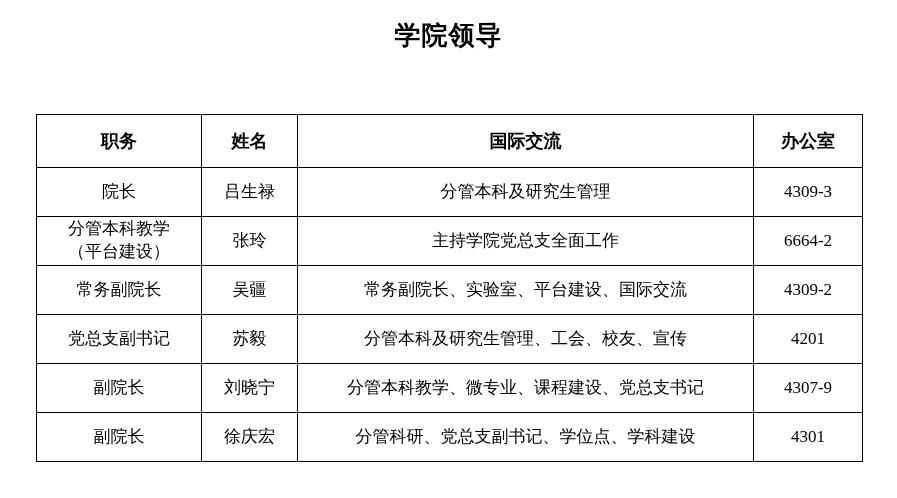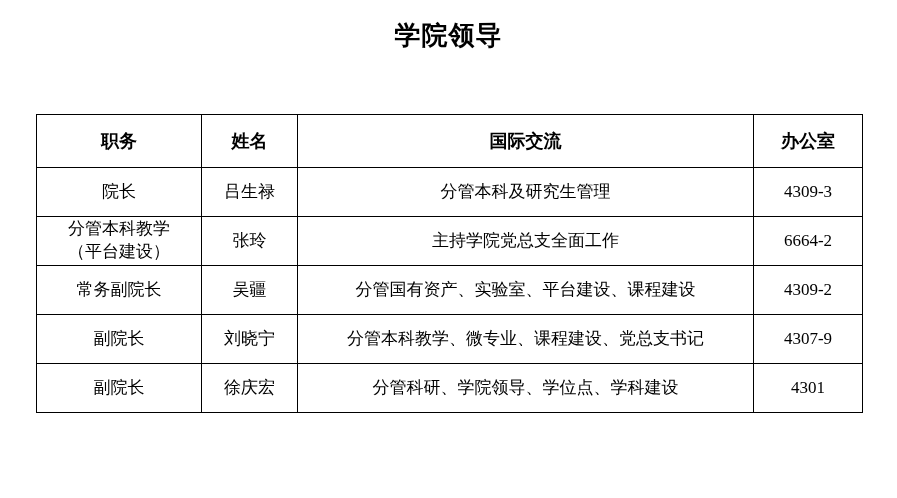--- a/index.html
+++ b/index.html
@@ -110,36 +110,42 @@
             </span>
           </td>
           <td>张玲</td>
           <td>主持学院党总支全面工作</td>
           <td>6664-2</td>
         </tr>
 
         <tr>
           <td>常务副院长</td>
           <td>吴疆</td>
-          <td>分管国有资产、实验室、平台建设、课程建设</td>
+          <td>常务副院长、实验室、平台建设、国际交流</td>
           <td>4309-2</td>
         </tr>
 
+        <tr>
+          <td>党总支副书记</td>
+          <td>苏毅</td>
+          <td>分管本科及研究生管理、工会、校友、宣传</td>
+          <td>4201</td>
+        </tr>
 
         <tr>
           <td>副院长</td>
           <td>刘晓宁</td>
           <td>分管本科教学、微专业、课程建设、党总支书记</td>
           <td>4307-9</td>
         </tr>
 
         <tr>
           <td>副院长</td>
           <td>徐庆宏</td>
-          <td>分管科研、学院领导、学位点、学科建设</td>
+          <td>分管科研、党总支副书记、学位点、学科建设</td>
           <td>4301</td>
         </tr>
 
       </tbody>
     </table>
   </div>
 
 </div>
 
 </body></html>

